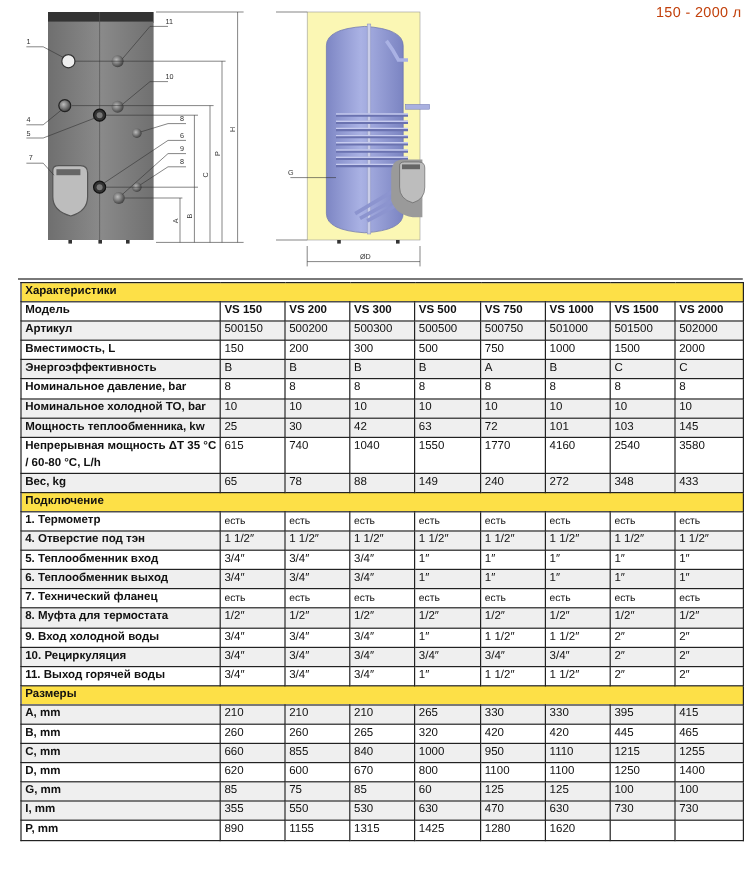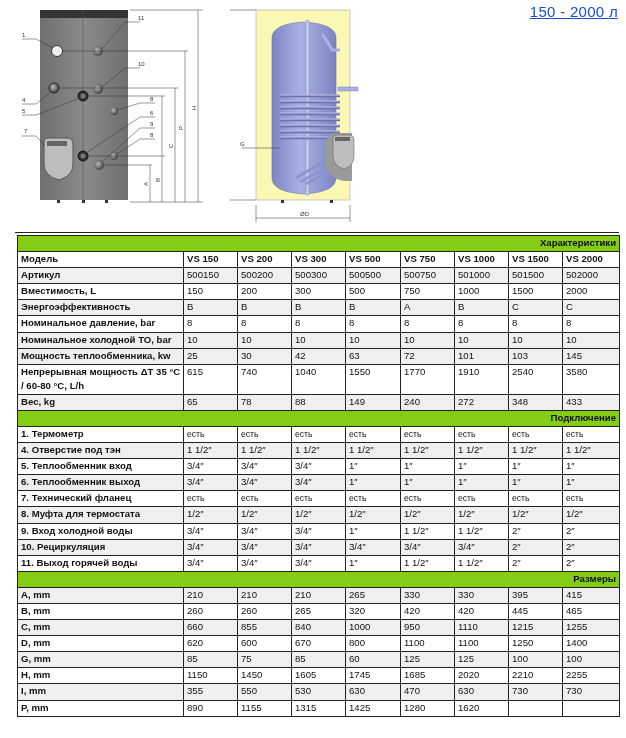--- a/index.html
+++ b/index.html
@@ -1,24 +1,24 @@
 <!DOCTYPE html>
 <html><head>
 <meta charset="utf-8">
 <style>
   html,body{margin:0;padding:0;background:#fff;}
   body{width:626px;height:738px;position:relative;overflow:hidden;font-family:"DejaVu Sans","Liberation Sans",sans-serif;}
-  .range-label{position:absolute;top:3px;right:8px;font-family:"Liberation Sans",sans-serif;font-size:15px;color:#1d4ed8;letter-spacing:0.3px;text-decoration:underline;}
+  .range-label{position:absolute;top:3px;right:8px;font-family:"Liberation Sans",sans-serif;font-size:12px;color:#c2410c;letter-spacing:0.3px;}
   .drawing{position:absolute;left:0;top:0;width:420px;height:230px;}
   .rule{position:absolute;left:15px;top:232px;width:604px;height:0;border-top:1px solid #222;}
   table.spec{position:absolute;left:17px;top:235px;border-collapse:collapse;table-layout:fixed;width:602px;font-family:"Liberation Sans",sans-serif;font-size:9.6px;color:#111;}
   table.spec td{border:1px solid #222;padding:0 3px;height:15.1px;line-height:14px;white-space:nowrap;overflow:hidden;vertical-align:top;}
   table.spec td.lbl{font-weight:bold;}
   table.spec tr.shade td{background:#efefef;}
-  table.spec tr.sec td{text-align:right;font-weight:bold;background:#84cc16;}
+  table.spec tr.sec td{text-align:left;font-weight:bold;background:#fde047;}
   table.spec tr.model td{font-weight:bold;}
   table.spec tr.tall td{height:29px;}
   table.spec td.small{font-size:8.6px;}
   svg text{font-family:"Liberation Sans",sans-serif;}
 </style>
 </head>
 <body>
 
 <div class="range-label">150 - 2000 л</div>
 
@@ -270,21 +270,21 @@
       <tr class="tall">
         <td class="lbl">
           <div>Непрерывная мощность ΔТ 35 °С</div>
           <div>/ 60-80 °С, L/h</div>
         </td>
         <td>615</td>
         <td>740</td>
         <td>1040</td>
         <td>1550</td>
         <td>1770</td>
-        <td>1910</td>
+        <td>4160</td>
         <td>2540</td>
         <td>3580</td>
       </tr>
       <tr class="shade">
         <td class="lbl">Вес, kg</td>
         <td>65</td>
         <td>78</td>
         <td>88</td>
         <td>149</td>
         <td>240</td>
@@ -453,31 +453,20 @@
         <td class="lbl">G, mm</td>
         <td>85</td>
         <td>75</td>
         <td>85</td>
         <td>60</td>
         <td>125</td>
         <td>125</td>
         <td>100</td>
         <td>100</td>
       </tr>
-      <tr>
-        <td class="lbl">H, mm</td>
-        <td>1150</td>
-        <td>1450</td>
-        <td>1605</td>
-        <td>1745</td>
-        <td>1685</td>
-        <td>2020</td>
-        <td>2210</td>
-        <td>2255</td>
-      </tr>
       <tr class="shade">
         <td class="lbl">I, mm</td>
         <td>355</td>
         <td>550</td>
         <td>530</td>
         <td>630</td>
         <td>470</td>
         <td>630</td>
         <td>730</td>
         <td>730</td>

